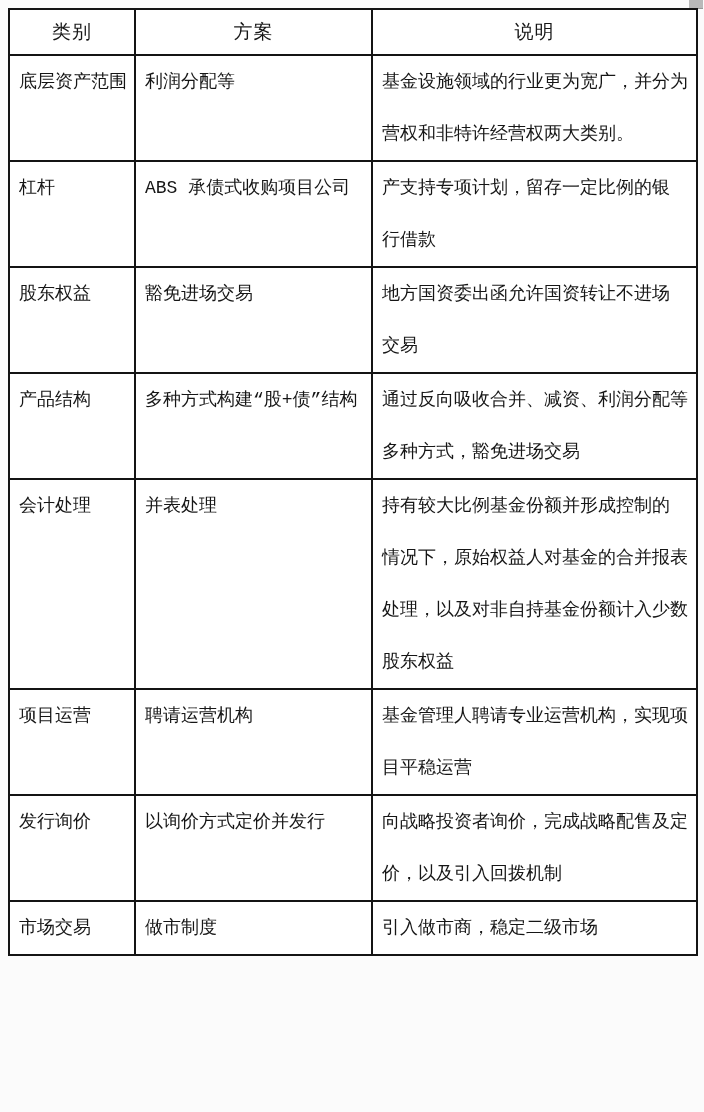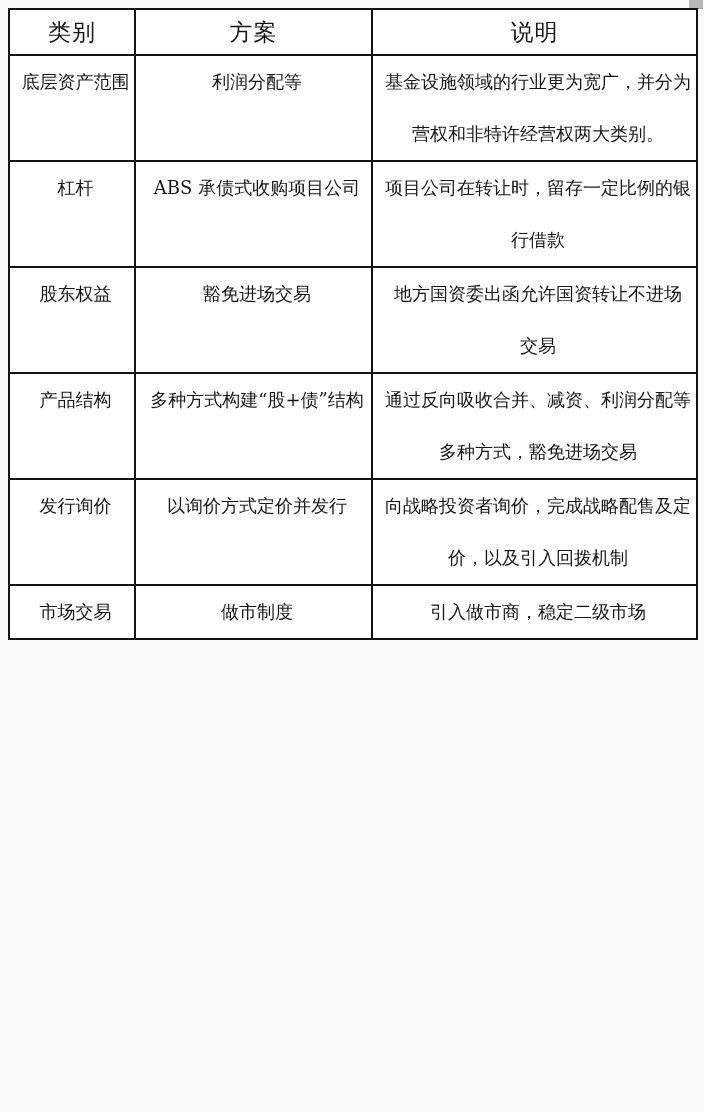--- a/index.html
+++ b/index.html
@@ -26,34 +26,35 @@
     background: #ffffff;
   }
   table.doc-table th,
   table.doc-table td {
     border: 2px solid #141414;
     color: #161616;
     overflow: hidden;
   }
   table.doc-table th {
     height: 44px;
-    font-size: 23px;
+    font-size: 19px;
     font-weight: 400;
     text-align: center;
     vertical-align: middle;
     padding: 0;
     letter-spacing: 1px;
   }
   table.doc-table td {
     font-size: 18px;
     line-height: 52px;
     vertical-align: top;
-    text-align: center;
+    text-align: left;
     white-space: pre-line;
     padding: 0 2px 0 9px;
+    font-family: Liberation Mono, monospace;
   }
   .corner-tab {
     position: absolute;
     top: 0;
     right: 1px;
     width: 14px;
     height: 8px;
     background: #b9b9b9;
     border-bottom: 1px solid #9a9a9a;
   }
@@ -80,34 +81,48 @@
     <tbody>
       <tr>
         <td>底层资产范围</td>
         <td>利润分配等</td>
         <td>基金设施领域的行业更为宽广，并分为
 营权和非特许经营权两大类别。</td>
       </tr>
       <tr>
         <td>杠杆</td>
         <td>ABS 承债式收购项目公司</td>
-        <td>项目公司在转让时，留存一定比例的银
+        <td>产支持专项计划，留存一定比例的银
 行借款</td>
       </tr>
       <tr>
         <td>股东权益</td>
         <td>豁免进场交易</td>
         <td>地方国资委出函允许国资转让不进场
 交易</td>
       </tr>
       <tr>
         <td>产品结构</td>
         <td>多种方式构建“股+债”结构</td>
         <td>通过反向吸收合并、减资、利润分配等
 多种方式，豁免进场交易</td>
+      </tr>
+      <tr>
+        <td>会计处理</td>
+        <td>并表处理</td>
+        <td>持有较大比例基金份额并形成控制的
+情况下，原始权益人对基金的合并报表
+处理，以及对非自持基金份额计入少数
+股东权益</td>
+      </tr>
+      <tr>
+        <td>项目运营</td>
+        <td>聘请运营机构</td>
+        <td>基金管理人聘请专业运营机构，实现项
+目平稳运营</td>
       </tr>
       <tr>
         <td>发行询价</td>
         <td>以询价方式定价并发行</td>
         <td>向战略投资者询价，完成战略配售及定
 价，以及引入回拨机制</td>
       </tr>
       <tr>
         <td>市场交易</td>
         <td>做市制度</td>

